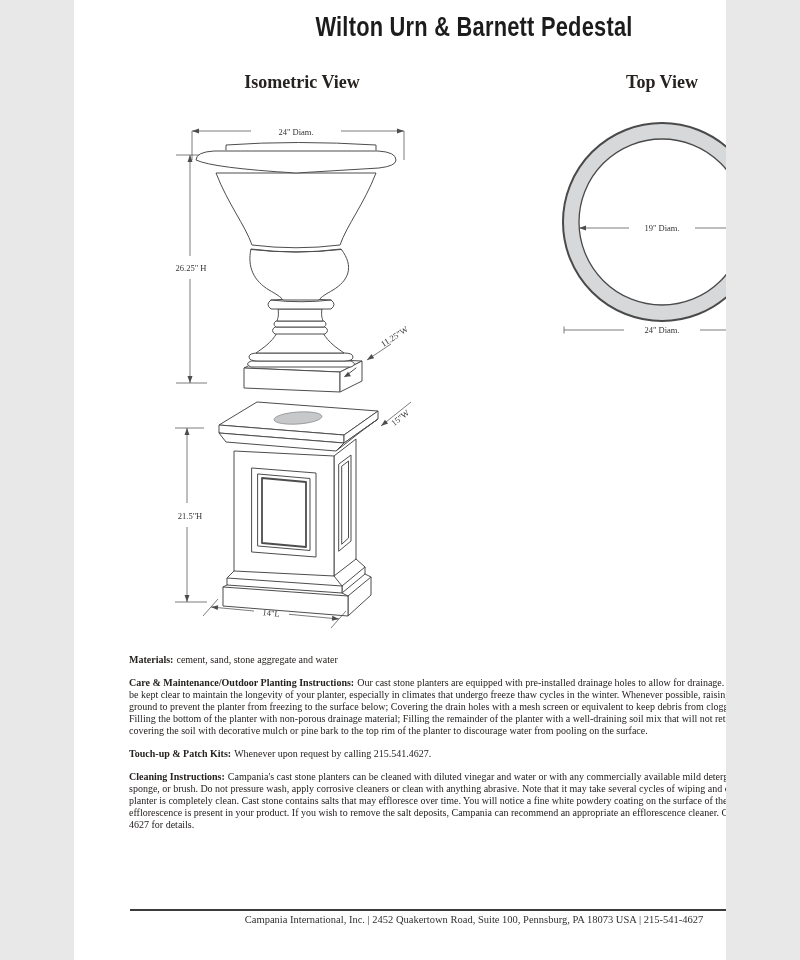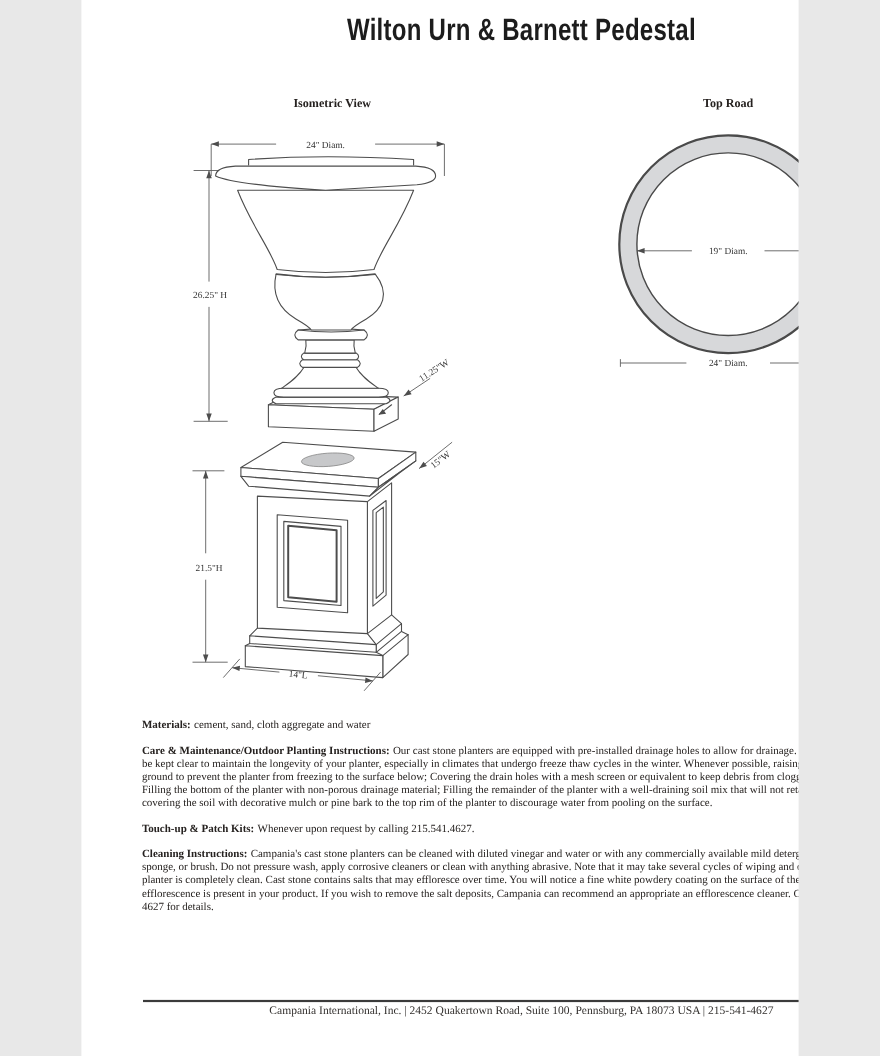--- a/index.html
+++ b/index.html
@@ -7,22 +7,22 @@
     position:relative; width:652px; height:960px; margin:0 auto;
     background:#ffffff; overflow:hidden;
     font-family:"Liberation Serif", serif; color:#262220;
   }
   .title {
     position:absolute; left:0; top:11px; width:800px; text-align:center;
     font-family:"Liberation Sans", sans-serif; font-weight:bold; font-size:28px;
     color:#1c1c1c; transform:scaleX(0.78); letter-spacing:0.3px;
   }
   .view-label {
-    position:absolute; top:88px; width:146px; text-align:center;
-    font-weight:bold; font-size:11px; color:#262220;
+    position:absolute; top:72px; width:146px; text-align:center;
+    font-weight:bold; font-size:18px; color:#262220;
   }
   .view-label.iso { left:155px; }
   .view-label.top { left:515px; }
   svg { position:absolute; }
   .urn-svg { left:85px; top:115px; }
   .ped-svg { left:85px; top:395px; }
   .topview-svg { left:470px; top:118px; }
   .ln   { fill:none; stroke:#4d4d4d; stroke-width:1; stroke-linejoin:round; stroke-linecap:round; }
   .lnw  { fill:#ffffff; stroke:#4d4d4d; stroke-width:1; stroke-linejoin:round; }
   .thick{ stroke-width:1.8; }
@@ -43,21 +43,21 @@
   .link { color:#4e87c6; text-decoration:underline; cursor:pointer; }
 </style>
 </head>
 <body>
 
 <div class="page">
 
   <div class="title">Wilton Urn &amp; Barnett Pedestal</div>
 
   <div class="view-label iso">Isometric View</div>
-  <div class="view-label top">Top Road</div>
+  <div class="view-label top">Top View</div>
 
   <svg class="urn-svg" width="270" height="290" viewBox="0 0 270 290">
 
     <g>
       <path class="dim" d="M33,16 H92 M182,16 H245 M33,16 V45 M245,16 V45"></path>
       <polygon class="arr" points="33,16 40,13.5 40,18.5"></polygon>
       <polygon class="arr" points="245,16 238,13.5 238,18.5"></polygon>
       <text class="dimtext" x="137" y="19.5" text-anchor="middle">24" Diam.</text>
     </g>
 
@@ -165,21 +165,21 @@
     <g>
       <path class="dim" d="M52,212 L95,216 M130,219.3 L180,224 M59,204 L44,221 M187,216 L172,233"></path>
       <polygon class="arr" points="52,212 58.7,215.1 59.2,210.2"></polygon>
       <polygon class="arr" points="180,224 172.8,225.8 173.3,220.8"></polygon>
       <text class="dimtext" x="112" y="221" text-anchor="middle" transform="rotate(5 112 219)">14"L</text>
     </g>
   </svg>
 
   <div class="textblock">
     <p>
-      <span class="p-label">Materials:</span><span>cement, sand, cloth aggregate and water</span>
+      <span class="p-label">Materials:</span><span>cement, sand, stone aggregate and water</span>
     </p>
     <p>
       <span class="p-label">Care &amp; Maintenance/Outdoor Planting Instructions:</span><span>Our cast stone planters are equipped with pre-installed drainage holes to allow for drainage. The drain holes must be kept clear to maintain the longevity of your planter, especially in climates that undergo freeze thaw cycles in the winter.  Whenever possible, raising the planter off of the ground to prevent the planter from freezing to the surface below; Covering the drain holes with a mesh screen or equivalent to keep debris from clogging the openings; Filling the bottom of the planter with non-porous drainage material; Filling the remainder of the planter with a well-draining soil mix that will not retain water; and lastly, covering the soil with decorative mulch or pine bark to the top rim of the planter to discourage water from pooling on the surface.</span>
     </p>
     <p>
       <span class="p-label">Touch-up &amp; Patch Kits:</span><span>Whenever upon request by calling 215.541.4627.</span>
     </p>
     <p>
       <span class="p-label">Cleaning Instructions:</span><span>Campania's cast stone planters can be cleaned with diluted vinegar and water or with any commercially available mild detergent. Use a soft cloth, sponge, or brush. Do not pressure wash, apply corrosive cleaners or clean with anything abrasive. Note that it may take several cycles of wiping and drying before the planter is completely clean. Cast stone contains salts that may effloresce over time. You will notice a fine white powdery coating on the surface of the cast stone if the efflorescence is present in your product. If you wish to remove the salt deposits, Campania can recommend an appropriate an efflorescence cleaner. Contact us at 215-541-4627 for details.</span>
     </p>

